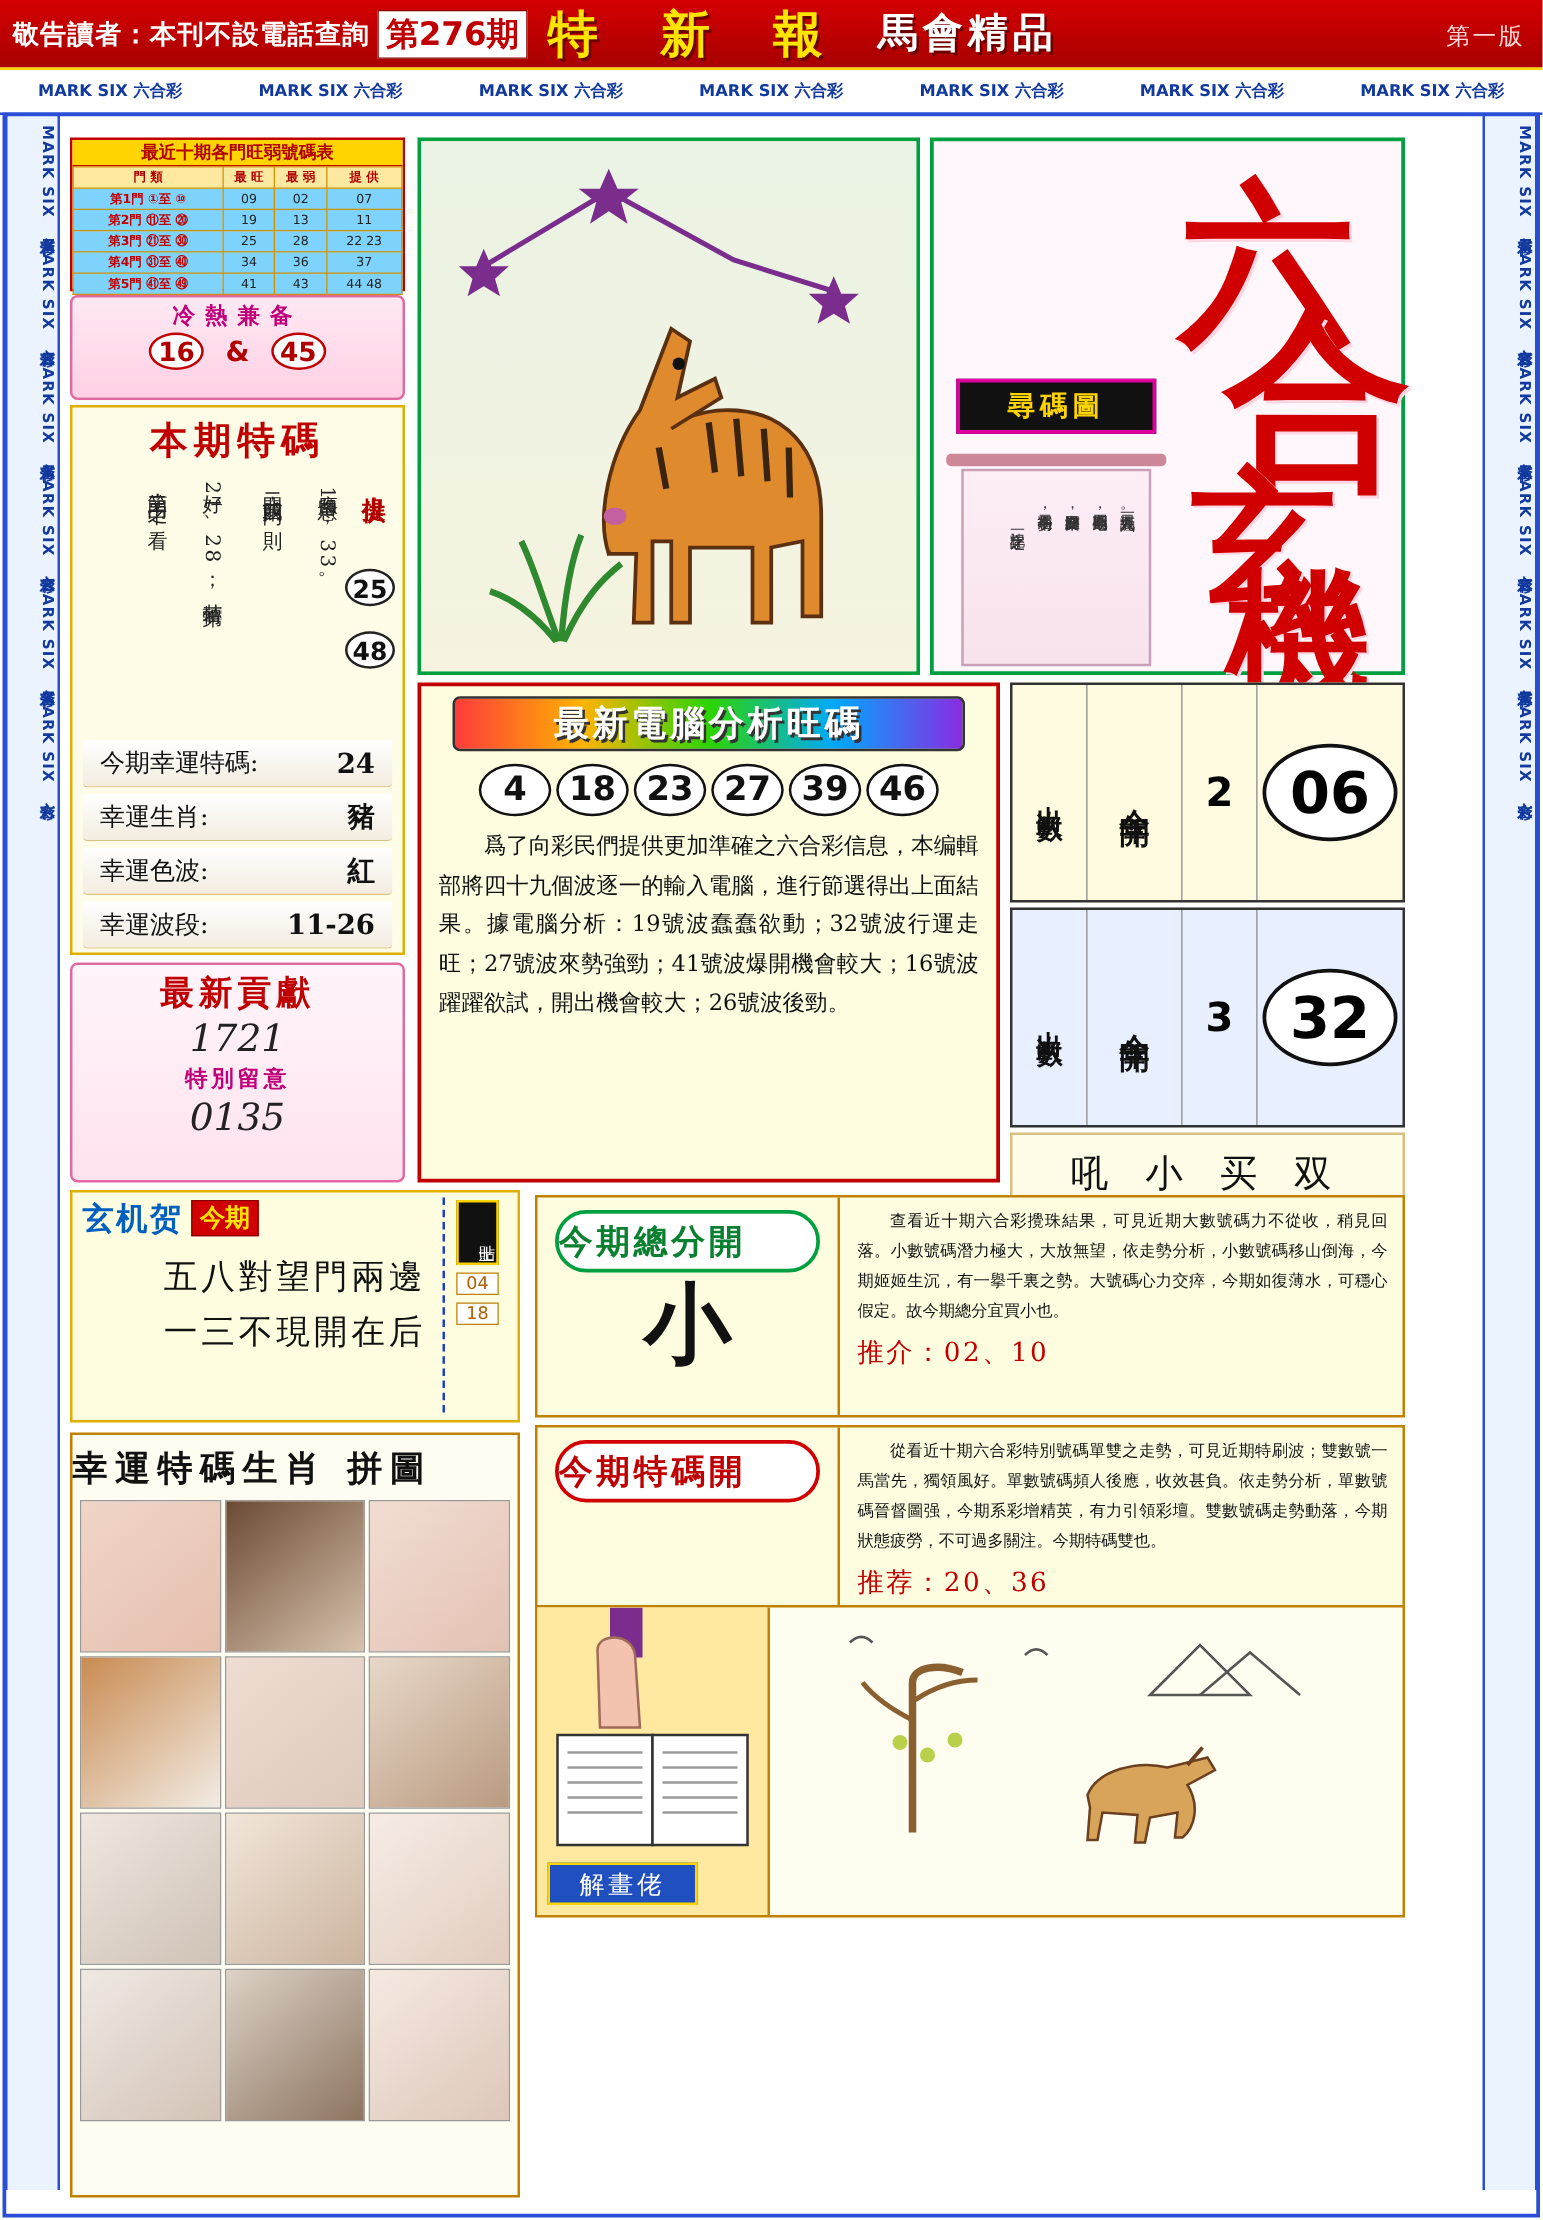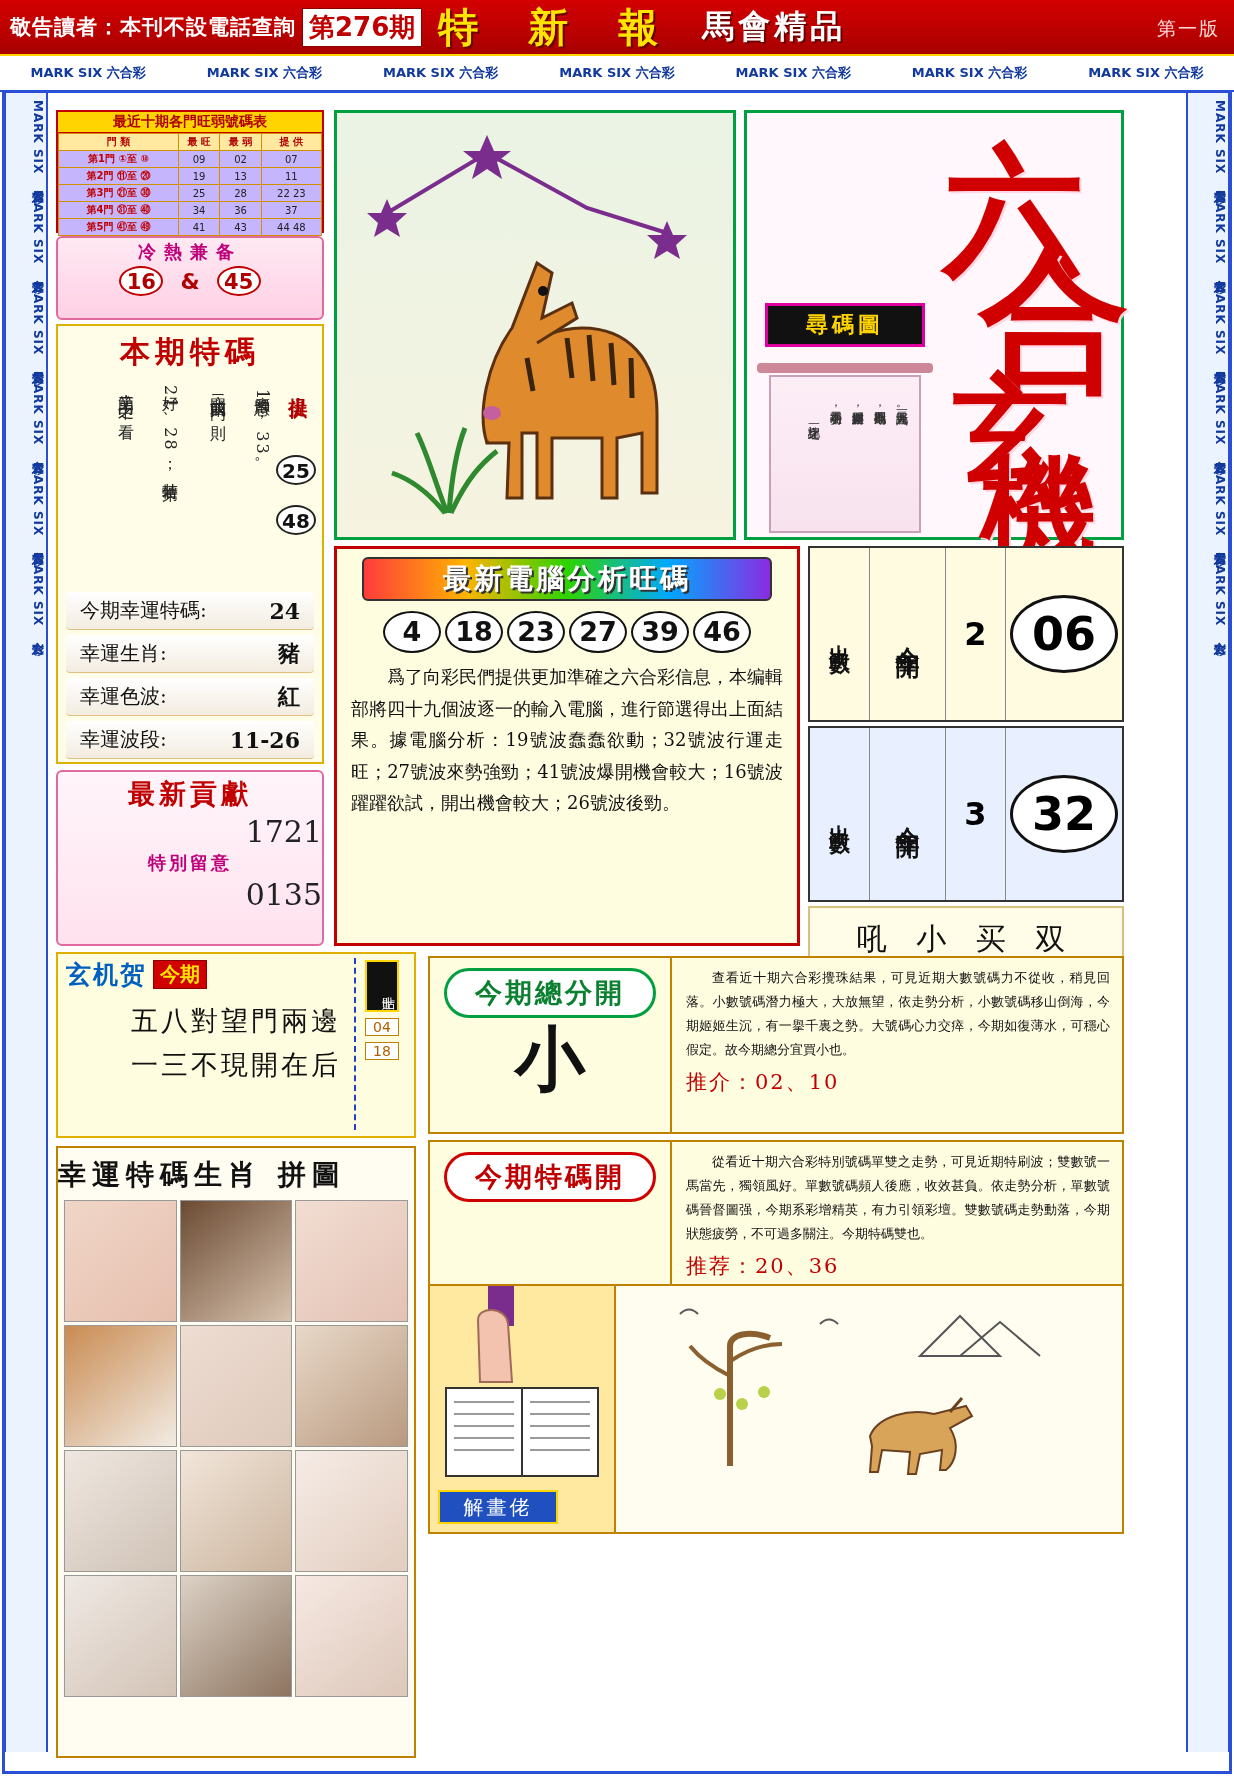--- a/index.html
+++ b/index.html
@@ -83,21 +83,21 @@
     background:#ffd400; color:#b00000; font-weight:bold; font-size:14px;
     text-align:center; border-bottom:1px solid #c00000; padding:1px 0;
   }
   table.mini { width:100%; border-collapse:collapse; font-size:10px; }
   table.mini th {
     background:#ffe8a0; color:#b00000; font-size:10px; font-weight:bold;
     border:1px solid #d09000; padding:1px 0;
   }
   table.mini td {
     border:1px solid #d09000; text-align:center; padding:1px 3px; color:#222;
-    background:#c4b5fd;
+    background:#7dd3fc;
   }
   table.mini td.lbl { color:#c00000; font-weight:bold; font-size:10px; }
   
   .hotcold {
     left:56px; top:236px; width:268px; height:84px;
     background:linear-gradient(#ffe9f3,#ffd0e4);
     border:2px solid #e06aa0; border-radius:6px;
   }
   .hotcold .ht {
     text-align:center; font-size:18px; font-weight:bold; color:#c0007a;
@@ -153,22 +153,22 @@
   .gong {
     left:56px; top:770px; width:268px; height:176px;
     background:linear-gradient(#fff5fa,#ffe2ee);
     border:2px solid #e06aa0; border-radius:6px;
   }
   .gong h3 {
     margin:4px 0 0; text-align:center; color:#c00000; font-size:27px;
     letter-spacing:4px; font-family:"DejaVu Serif","Liberation Serif",serif;
   }
   .gong .nums {
-    display:flex; justify-content:flex-end; font-size:30px; color:#222;
-    font-family:"DejaVu Serif","Liberation Serif",serif;
+    display:flex; justify-content:center; font-size:30px; color:#222;
+    font-style:italic; font-family:"DejaVu Serif","Liberation Serif",serif;
     margin-top:2px;
   }
   .gong .mid {
     text-align:center; color:#c0007a; font-size:18px; font-weight:bold;
     letter-spacing:3px; margin:2px 0;
     font-family:"DejaVu Serif","Liberation Serif",serif;
   }
   
   .xuanji {
     left:56px; top:952px; width:360px; height:186px;
@@ -302,21 +302,21 @@
   }
   
   .fenkai {
     left:428px; top:956px; width:696px; height:178px;
     background:#fffde0; border:2px solid #c08000;
   }
   .fk-left { position:absolute; left:0; top:0; width:242px; height:100%; border-right:2px solid #c08000;}
   .oval {
     margin:10px auto 0; width:212px; height:50px; border:3px solid #00a040;
     border-radius:26px; background:#fff;
-    display:flex; align-items:center; justify-content:center;
+    display:flex; align-items:center; 
   }
   .oval span { font-size:27px; font-weight:bold; color:#0a8030; letter-spacing:3px;
     font-family:"DejaVu Serif","Liberation Serif",serif;}
   .oval.red { border-color:#d00000; }
   .oval.red span { color:#c00000; }
   .bigword {
     text-align:center; font-size:70px; font-weight:bold; color:#111;
     font-family:"DejaVu Serif","Liberation Serif",serif; line-height:1;
     margin-top:6px;
   }

